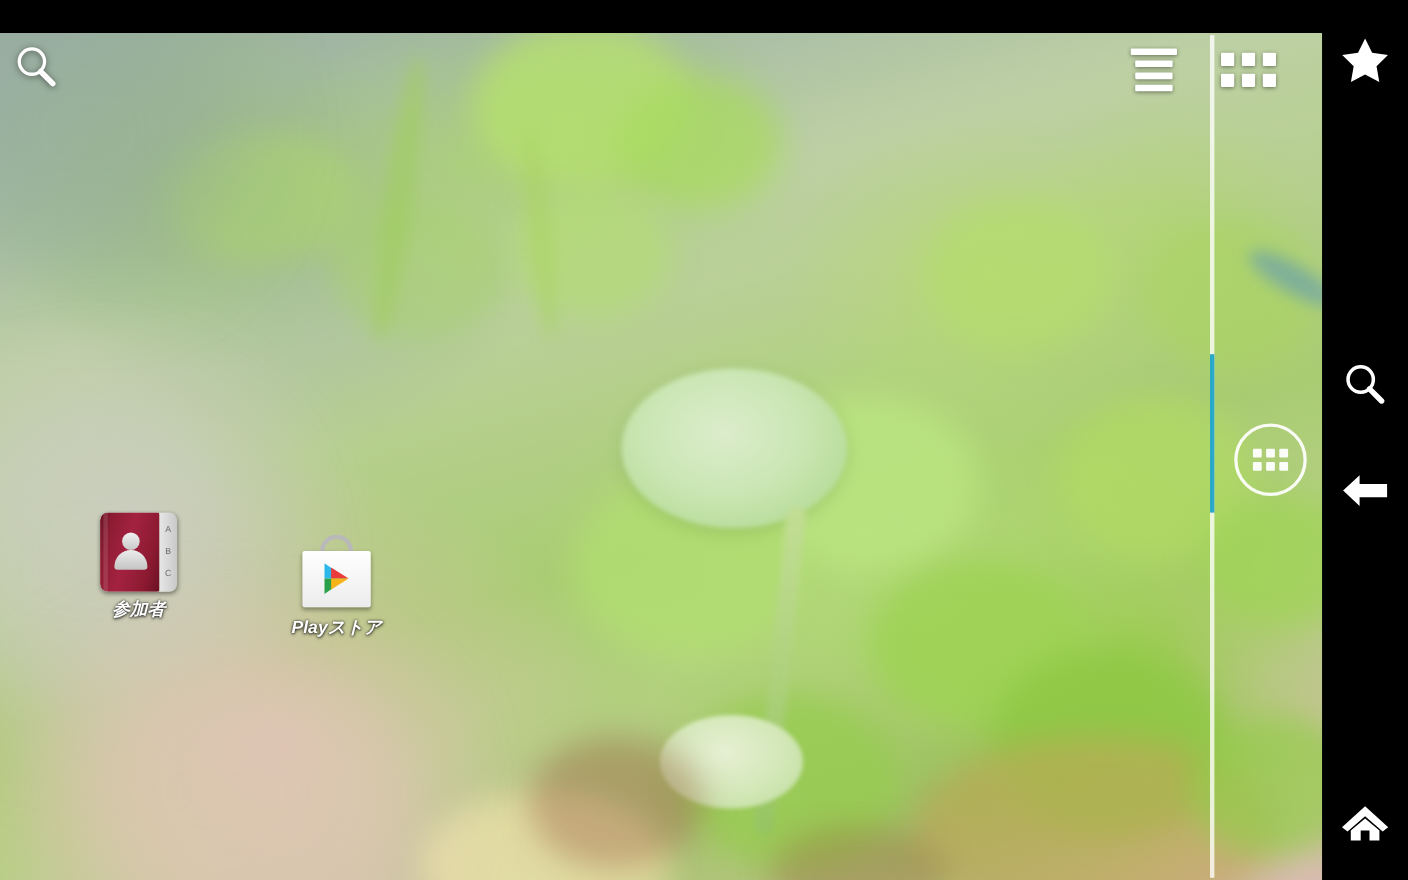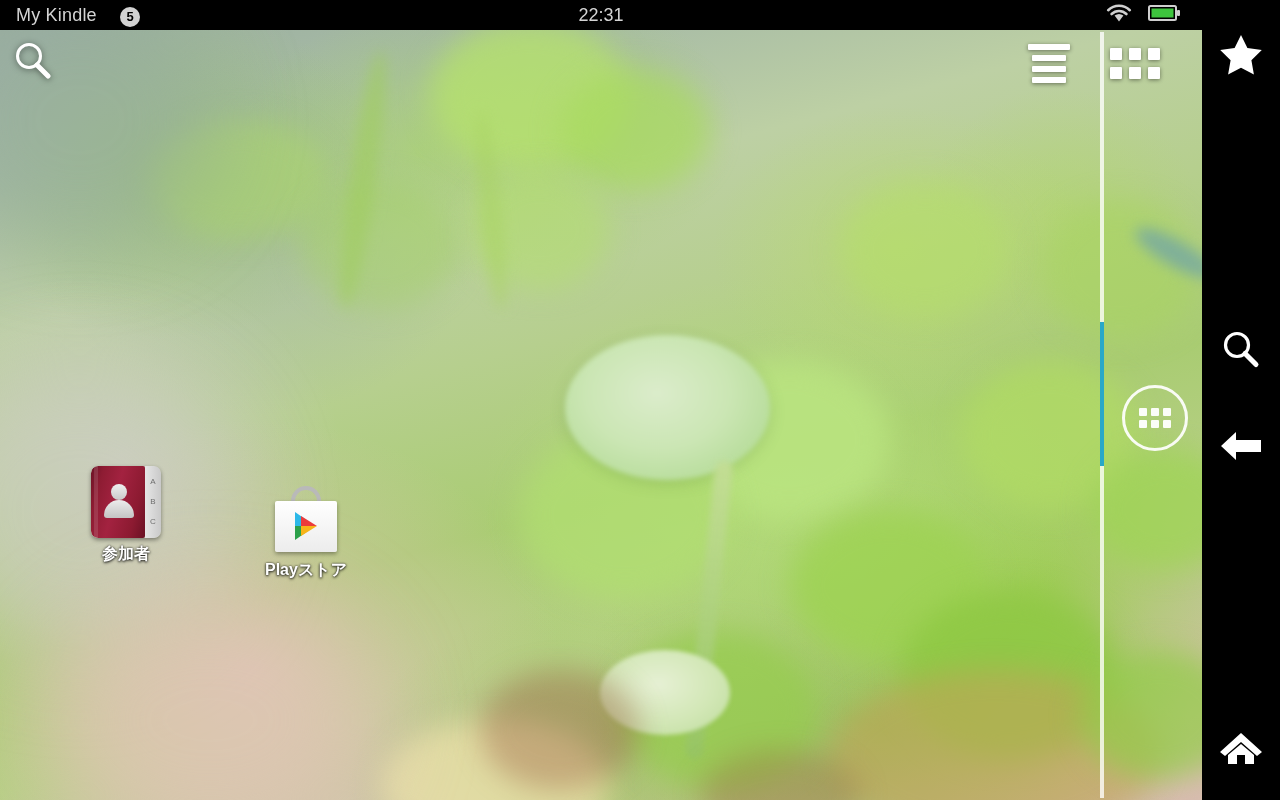--- a/index.html
+++ b/index.html
@@ -98,20 +98,21 @@
   .grid-ico { display:grid; grid-template-columns:repeat(3,12px); grid-template-rows:repeat(2,12px); gap:7px;
               filter:drop-shadow(0 1px 2px rgba(0,0,0,.45)); }
   .grid-ico i { display:block; width:12px; height:12px; background:#fff; border-radius:1px; }
 
   
   .app { position:absolute; width:120px; z-index:40; text-align:center; cursor:pointer; }
   .app-label {
     margin-top:6px; font-size:16px; font-weight:bold; color:#fff;
     text-shadow:0 1px 3px rgba(0,0,0,.85), 0 0 2px rgba(0,0,0,.7);
     white-space:nowrap;
+    font-style:italic;
   }
   .app-ico { width:70px; height:72px; margin:0 auto; position:relative; }
 
   
   .book { position:absolute; left:0; top:0; width:70px; height:72px;
           border-radius:7px; overflow:hidden;
           box-shadow:0 2px 4px rgba(0,0,0,.4); }
   .book-body { position:absolute; left:0; top:0; width:54px; height:72px;
                background:linear-gradient(105deg,#6c1226 0%,#8e1c33 18%,#a32240 45%,#8c1a31 78%,#6a1124 100%);
                border-radius:7px 2px 2px 7px; }
@@ -272,41 +273,20 @@
           <i class="pt pt1"></i>
             <i class="pt pt2"></i>
             <i class="pt pt3"></i>
             <i class="pt pt4"></i>
         </div>
       </div>
     </div>
     <div class="app-label">Playストア</div>
   </div>
 
-  <div id="statusbar">
-    <span id="sb-title">My Kindle</span>
-    <span id="sb-badge">5</span>
-    <span id="sb-clock">22:31</span>
-    <span id="sb-right">
-      <span class="sb-ico">
-        <svg width="26" height="20" viewBox="0 0 26 20">
-          <path d="M13 18.5 L8.6 12.6 A7.4 7.4 0 0 1 17.4 12.6 Z" fill="#cfcfcf"></path>
-          <path d="M2.2 7.2 A15.5 15.5 0 0 1 23.8 7.2" fill="none" stroke="#cfcfcf" stroke-width="2.6" stroke-linecap="round"></path>
-          <path d="M5.6 11 A10.6 10.6 0 0 1 20.4 11" fill="none" stroke="#cfcfcf" stroke-width="2.6" stroke-linecap="round"></path>
-        </svg>
-      </span>
-      <span class="sb-ico">
-        <svg width="32" height="18" viewBox="0 0 32 18">
-          <rect x="1" y="2" width="27" height="14" rx="1.5" fill="none" stroke="#cfcfcf" stroke-width="2"></rect>
-          <rect x="29" y="6" width="3" height="6" rx="1" fill="#cfcfcf"></rect>
-          <rect x="3.5" y="4.5" width="22" height="9" fill="#3ec53e"></rect>
-        </svg>
-      </span>
-    </span>
-  </div>
 
   <div id="sidebar">
 
     <div class="side-btn" id="side-star">
       <span>
         <svg width="44" height="42" viewBox="0 0 44 42">
           <path d="M22 2 L28.4 15 L42.8 17.1 L32.4 27.2 L34.9 41.5 L22 34.8 L9.1 41.5 L11.6 27.2 L1.2 17.1 L15.6 15 Z" fill="#ffffff"></path>
         </svg>
       </span>
     </div>

